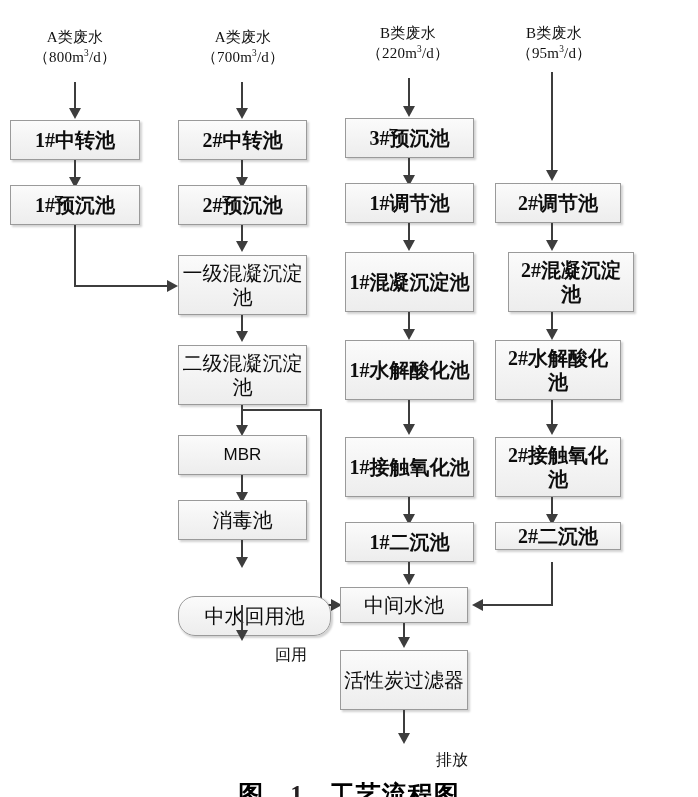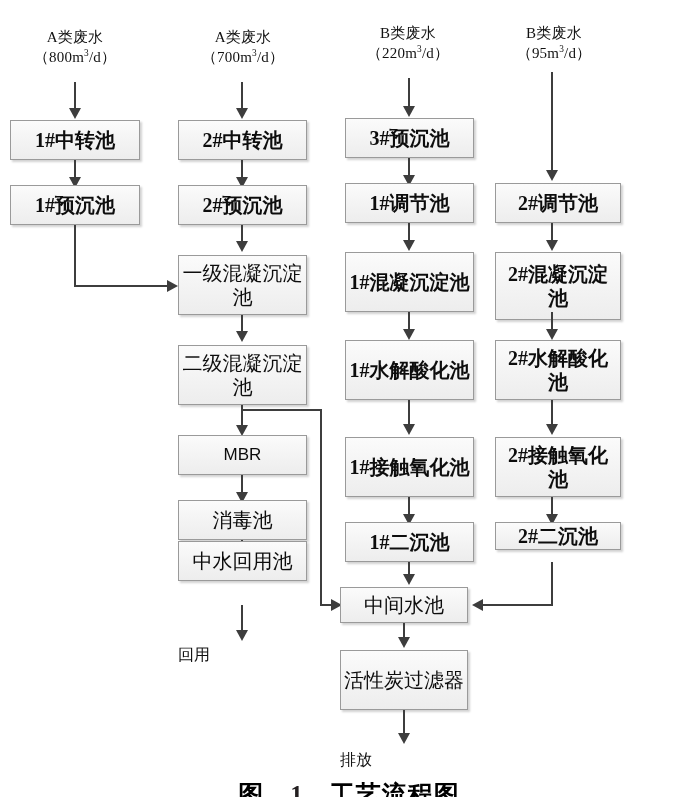--- a/index.html
+++ b/index.html
@@ -44,21 +44,21 @@
     line-height:1.22;
     padding:0 3px;
     color:#0d0d0d;
   }
   .box.bold-num{font-weight:700;}
   .box.latin{font-family:"Liberation Sans","DejaVu Sans",sans-serif;font-size:17px;font-weight:400;}
   
   .endpoint{
     position:absolute;
     font-size:16px;
-    text-align:left;
+    text-align:right;
     white-space:nowrap;
     color:#111;
   }
   
   .vline,.hline{
     position:absolute;
     background:#3d3d3d;
   }
   .vline{width:2px;}
   .hline{height:2px;}
@@ -166,21 +166,21 @@
   <div class="box latin" style="left:178px;top:415px;width:129px;height:40px;">MBR</div>
 
   <div class="vline" style="left:241px;top:455px;height:20px;"></div>
   <div class="arrow-down" style="left:236px;top:472px;"></div>
 
   <div class="box" style="left:178px;top:480px;width:129px;height:40px;">消毒池</div>
 
   <div class="vline" style="left:241px;top:520px;height:20px;"></div>
   <div class="arrow-down" style="left:236px;top:537px;"></div>
 
-  <div class="box" style="left:178px;top:521px;width:129px;height:40px;">中水回用池</div>
+  <div class="box" style="left:178px;top:576px;width:153px;height:40px;border-radius:17px;">中水回用池</div>
 
   <div class="vline" style="left:241px;top:585px;height:28px;"></div>
   <div class="arrow-down" style="left:236px;top:610px;"></div>
 
   <div class="endpoint" style="left:178px;top:625px;width:129px;">回用</div>
 
   <div class="vline" style="left:408px;top:58px;height:30px;"></div>
   <div class="arrow-down" style="left:403px;top:86px;"></div>
 
   <div class="box bold-num" style="left:345px;top:98px;width:129px;height:40px;">3#预沉池</div>
@@ -214,21 +214,21 @@
   <div class="arrow-down" style="left:403px;top:554px;"></div>
 
   <div class="vline" style="left:551px;top:52px;height:100px;"></div>
   <div class="arrow-down" style="left:546px;top:150px;"></div>
 
   <div class="box bold-num" style="left:495px;top:163px;width:126px;height:40px;">2#调节池</div>
 
   <div class="vline" style="left:551px;top:203px;height:20px;"></div>
   <div class="arrow-down" style="left:546px;top:220px;"></div>
 
-  <div class="box bold-num" style="left:495px;top:232px;width:126px;height:68px;">2#混凝沉淀池</div>
+  <div class="box bold-num" style="left:508px;top:232px;width:126px;height:60px;">2#混凝沉淀池</div>
 
   <div class="vline" style="left:551px;top:292px;height:20px;"></div>
   <div class="arrow-down" style="left:546px;top:309px;"></div>
 
   <div class="box bold-num" style="left:495px;top:320px;width:126px;height:60px;">2#水解酸化池</div>
 
   <div class="vline" style="left:551px;top:380px;height:28px;"></div>
   <div class="arrow-down" style="left:546px;top:404px;"></div>
 
   <div class="box bold-num" style="left:495px;top:417px;width:126px;height:60px;">2#接触氧化池</div>

